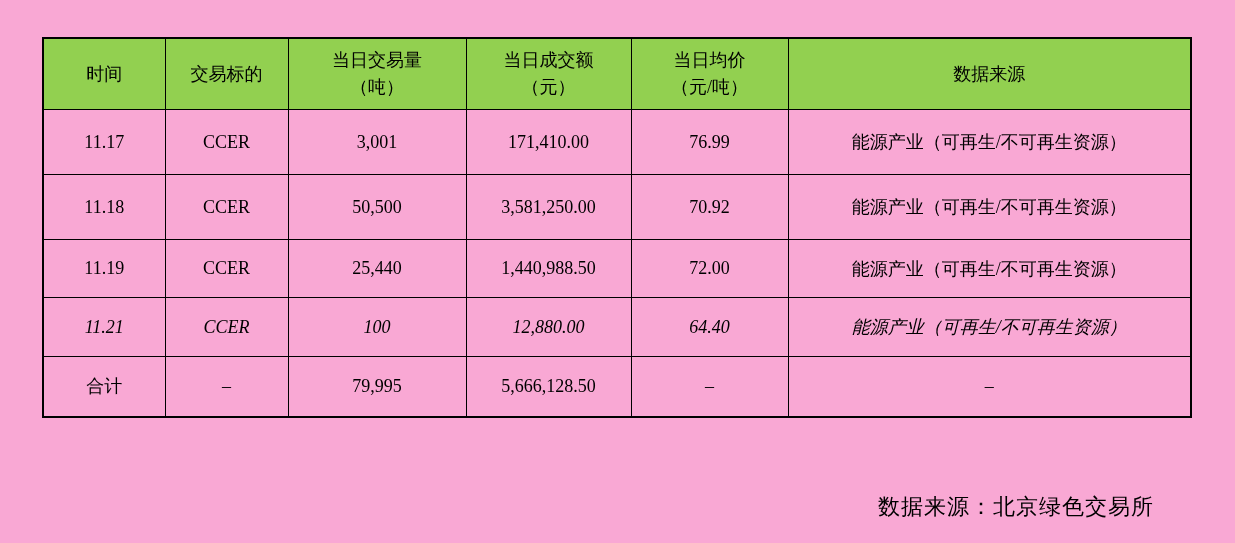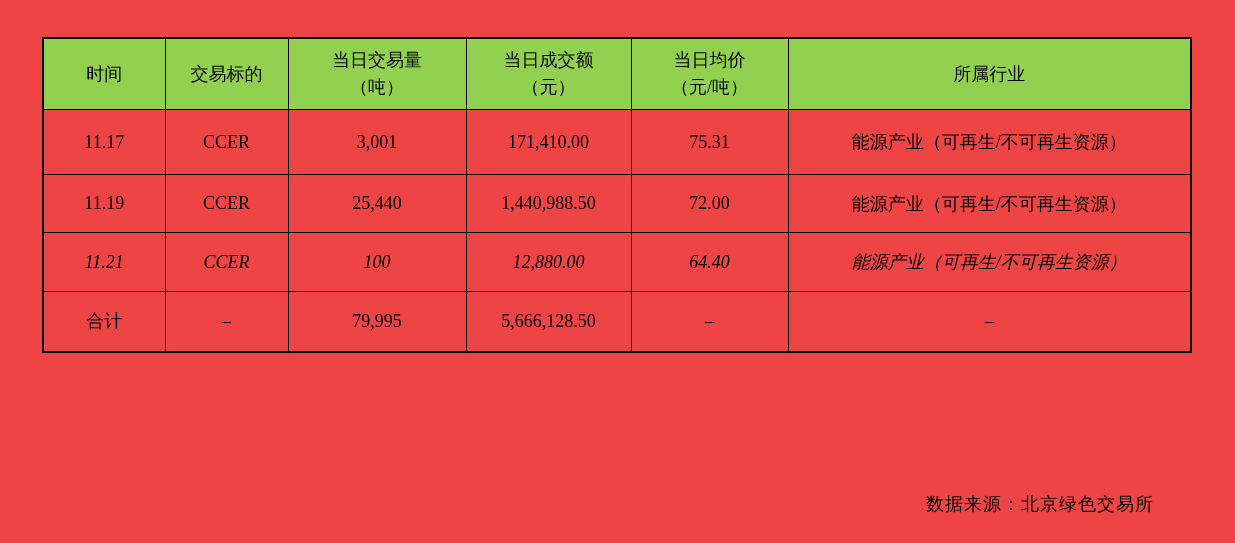--- a/index.html
+++ b/index.html
@@ -6,21 +6,21 @@
     margin: 0;
     padding: 0;
     background: #ffffff;
     font-family: "Liberation Serif", "DejaVu Serif", serif;
     color: #000000;
   }
   .page {
     position: relative;
     width: 1235px;
     height: 543px;
-    background: #ef4444;
+    background: #f9a8d4;
     overflow: hidden;
   }
   table.data-table {
     position: absolute;
     left: 42px;
     top: 37px;
     width: 1148px;
     border-collapse: collapse;
     table-layout: fixed;
     border: 2px solid #000000;
@@ -45,21 +45,21 @@
     line-height: 27px;
   }
   tr.row-1, tr.row-2 { height: 65px; padding-left: 28px; }
   tr.row-3, tr.row-4 { height: 58px; }
   tr.row-5 { height: 59px; font-style: italic; }
   tr.row-total { height: 60px; }
   .source-note {
     position: absolute;
     top: 492px;
     right: 81px;
-    font-size: 18px;
+    font-size: 22px;
     color: #000000;
     letter-spacing: 1px;
   }
 </style>
 </head>
 <body>
 
 <div class="page">
 
   <table class="data-table">
@@ -85,31 +85,39 @@
         </th>
         <th>
           <div class="h-label">当日成交额</div>
           <div class="h-unit">（元）</div>
         </th>
         <th>
           <div class="h-label">当日均价</div>
           <div class="h-unit">（元/吨）</div>
         </th>
         <th>
-          <div class="h-label">所属行业</div>
+          <div class="h-label">数据来源</div>
         </th>
       </tr>
     </thead>
     <tbody>
       <tr class="row-1">
         <td>11.17</td>
         <td>CCER</td>
         <td>3,001</td>
         <td>171,410.00</td>
-        <td>75.31</td>
+        <td>76.99</td>
+        <td>能源产业（可再生/不可再生资源）</td>
+      </tr>
+      <tr class="row-2">
+        <td>11.18</td>
+        <td>CCER</td>
+        <td>50,500</td>
+        <td>3,581,250.00</td>
+        <td>70.92</td>
         <td>能源产业（可再生/不可再生资源）</td>
       </tr>
       <tr class="row-3">
         <td>11.19</td>
         <td>CCER</td>
         <td>25,440</td>
         <td>1,440,988.50</td>
         <td>72.00</td>
         <td>能源产业（可再生/不可再生资源）</td>
       </tr>

